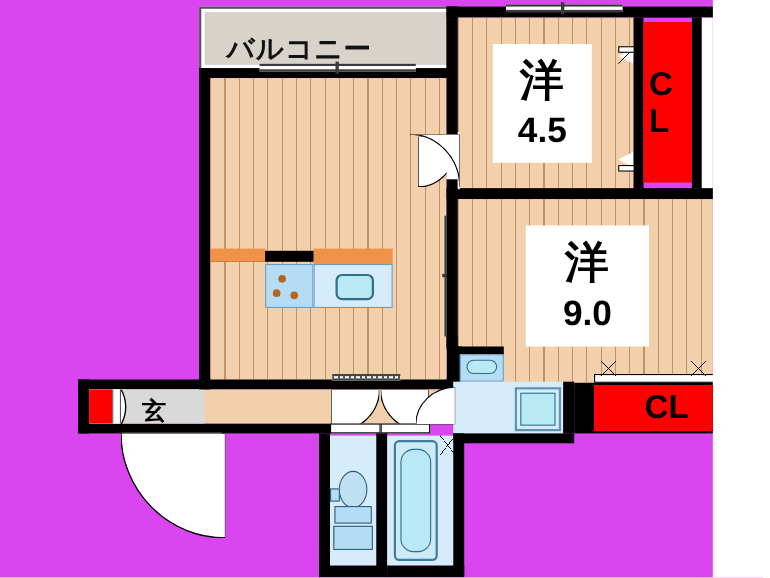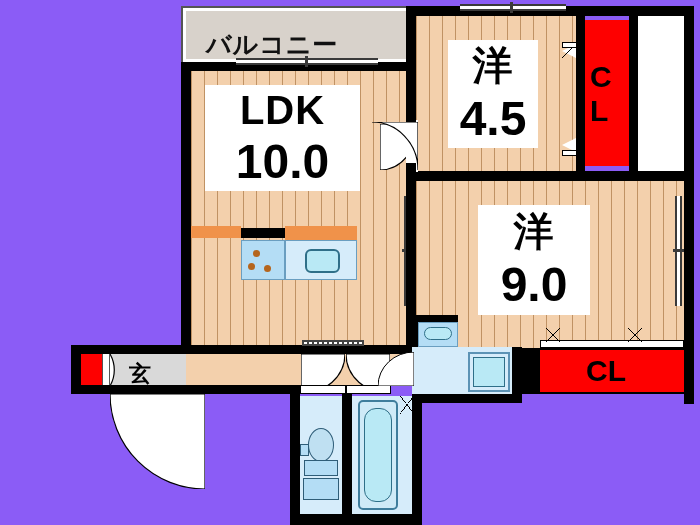--- a/index.html
+++ b/index.html
@@ -6,23 +6,23 @@
   html, body {
     margin: 0;
     padding: 0;
     background: #ffffff;
   }
   body {
     font-family: "Liberation Sans", sans-serif;
   }
   #plan {
     position: relative;
-    width: 700px;
+    width: 648px;
     height: 525px;
-    background: #8b5cf6;
+    background: #d946ef;
     overflow: hidden;
   }
   .abs { position: absolute; box-sizing: border-box; }
 
   
   .wall      { background: #000000; }
   .floor-wood{ background: #f3d0ac; }
   .floor-hall{ background: #f3d0ac; }
   .floor-gen { background: #d9d9d9; }
   .balcony   { background: #d8d2cb; }
@@ -40,21 +40,21 @@
         rgba(150, 95, 40, 0.55) 0px,
         rgba(150, 95, 40, 0.55) 1px,
         rgba(0,0,0,0) 1px,
         rgba(0,0,0,0) 13px);
   }
   .room-name {
     font-size: 40px;
     letter-spacing: 1px;
   }
   .room-size {
-    font-size: 48px;
+    font-size: 32px;
     letter-spacing: 0px;
   }
   .labelbox {
     position: absolute;
     background: #ffffff;
     display: flex;
     flex-direction: column;
     align-items: center;
     justify-content: center;
     color: #000;
@@ -121,24 +121,20 @@
   <div class="abs wall" style="left:71px; top:345px; width:120px; height:9px;"></div>
   <div class="abs wall" style="left:71px; top:345px; width:10px; height:49px;"></div>
   <div class="abs wall" style="left:71px; top:385px; width:230px; height:9px;"></div>
   <div class="abs wall" style="left:181px; top:343px; width:235px; height:11px;"></div>
 
   <div class="abs floor-wood grain" style="left:191px; top:71px; width:215px; height:274px;"></div>
 
   <div class="abs sash-h" style="left:236px; top:58px; width:142px; height:7px;"></div>
   <div class="abs" style="left:305px; top:56px; width:3px; height:11px; background:#3a3a3a;"></div>
 
-  <div class="labelbox" style="left:205px; top:85px; width:155px; height:106px;">
-    <span class="room-name">LDK</span>
-    <span class="room-size" style="margin-top:6px;">10.0</span>
-  </div>
 
   <div class="abs wall" style="left:191px; top:228px; width:115px; height:10px;"></div>
   <div class="abs counter" style="left:191px; top:226px; width:50px; height:12px;"></div>
   <div class="abs counter" style="left:285px; top:226px; width:72px; height:16px;"></div>
 
   <div class="abs water2" style="left:241px; top:240px; width:44px; height:40px; border:1px solid #6a9ec0;"></div>
   <div class="abs" style="left:253px; top:250px; width:7px; height:7px; border-radius:50%; background:#b5651d;"></div>
   <div class="abs" style="left:248px; top:263px; width:7px; height:7px; border-radius:50%; background:#b5651d;"></div>
   <div class="abs" style="left:264px; top:265px; width:7px; height:7px; border-radius:50%; background:#b5651d;"></div>
 

